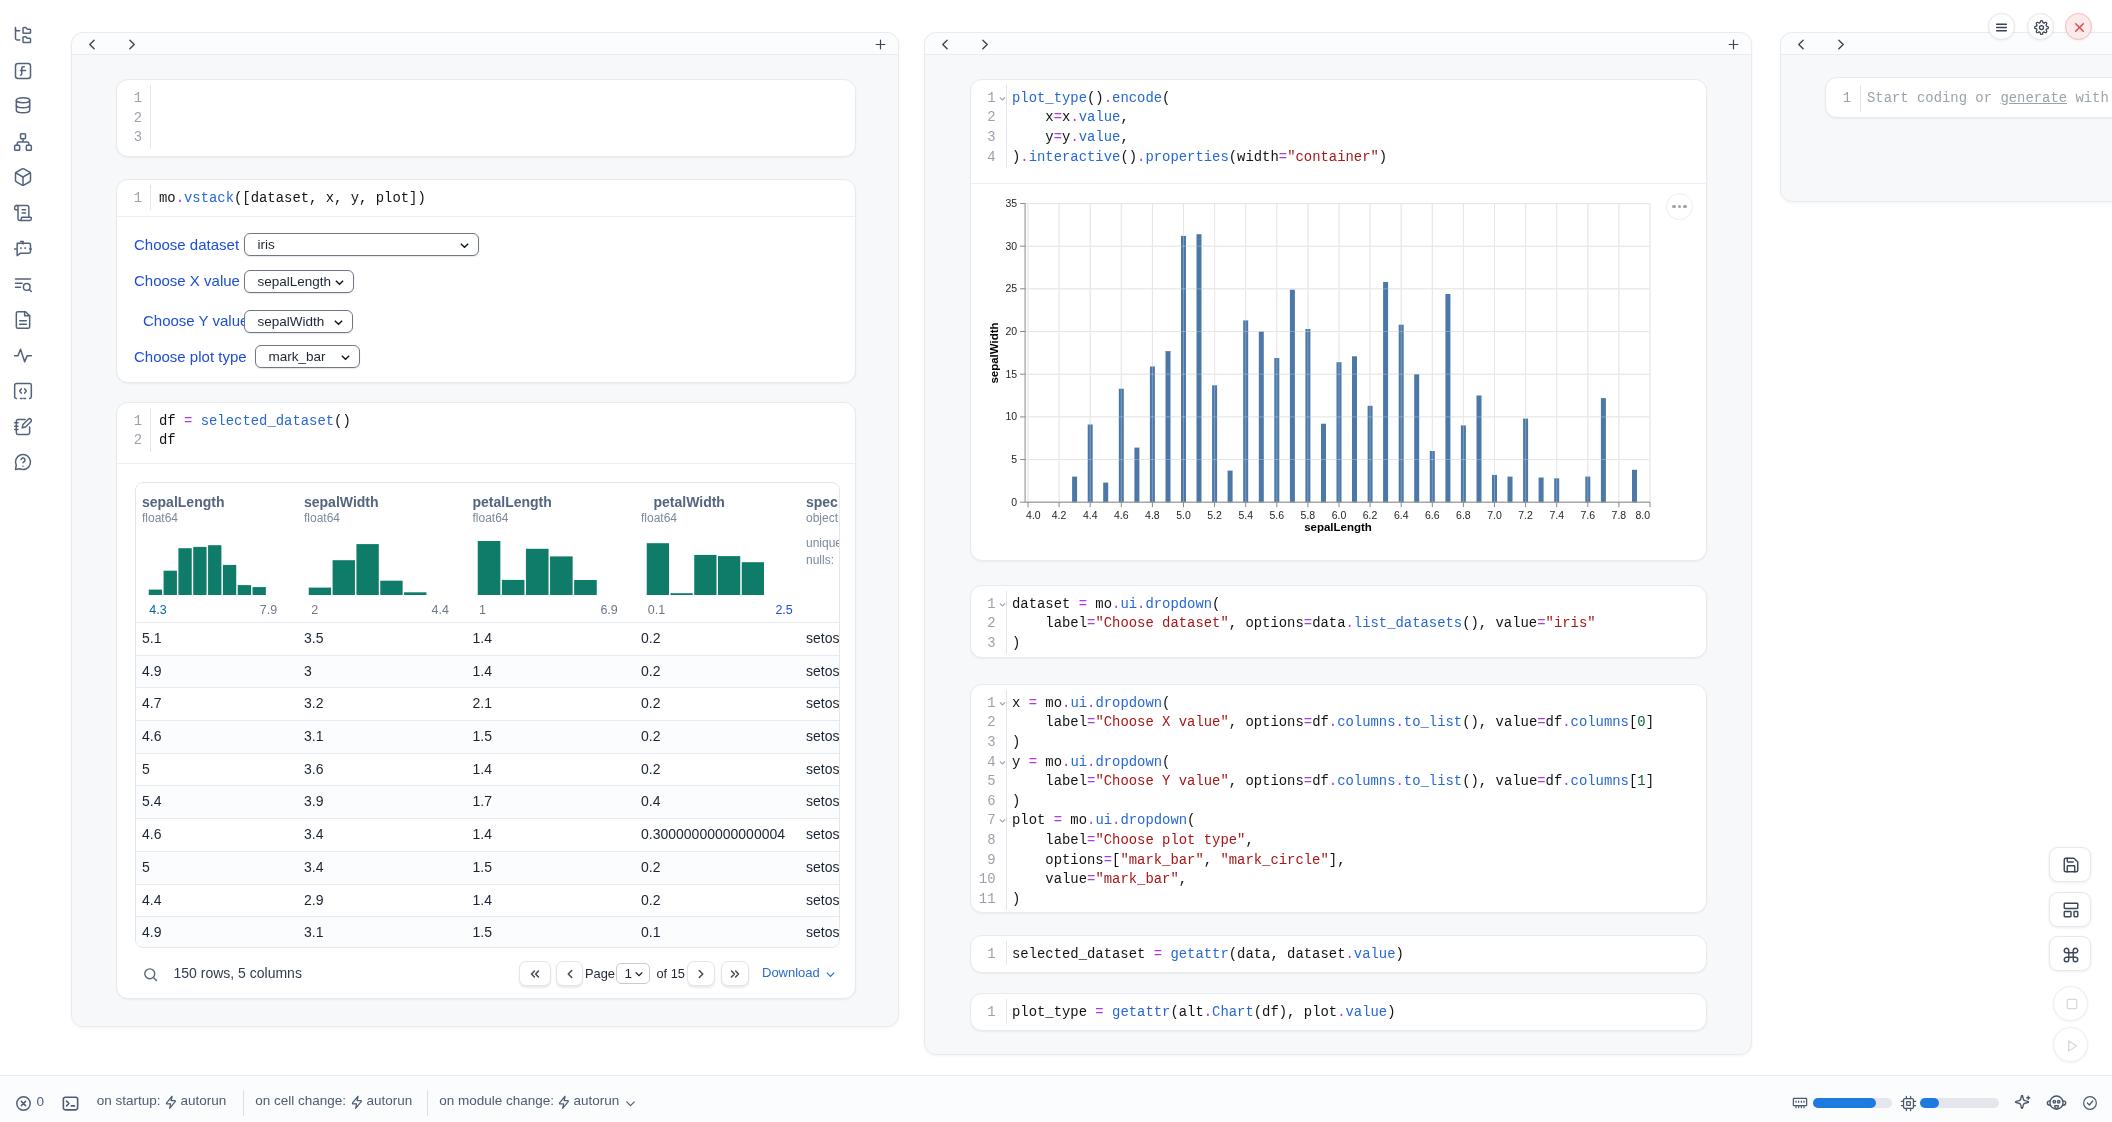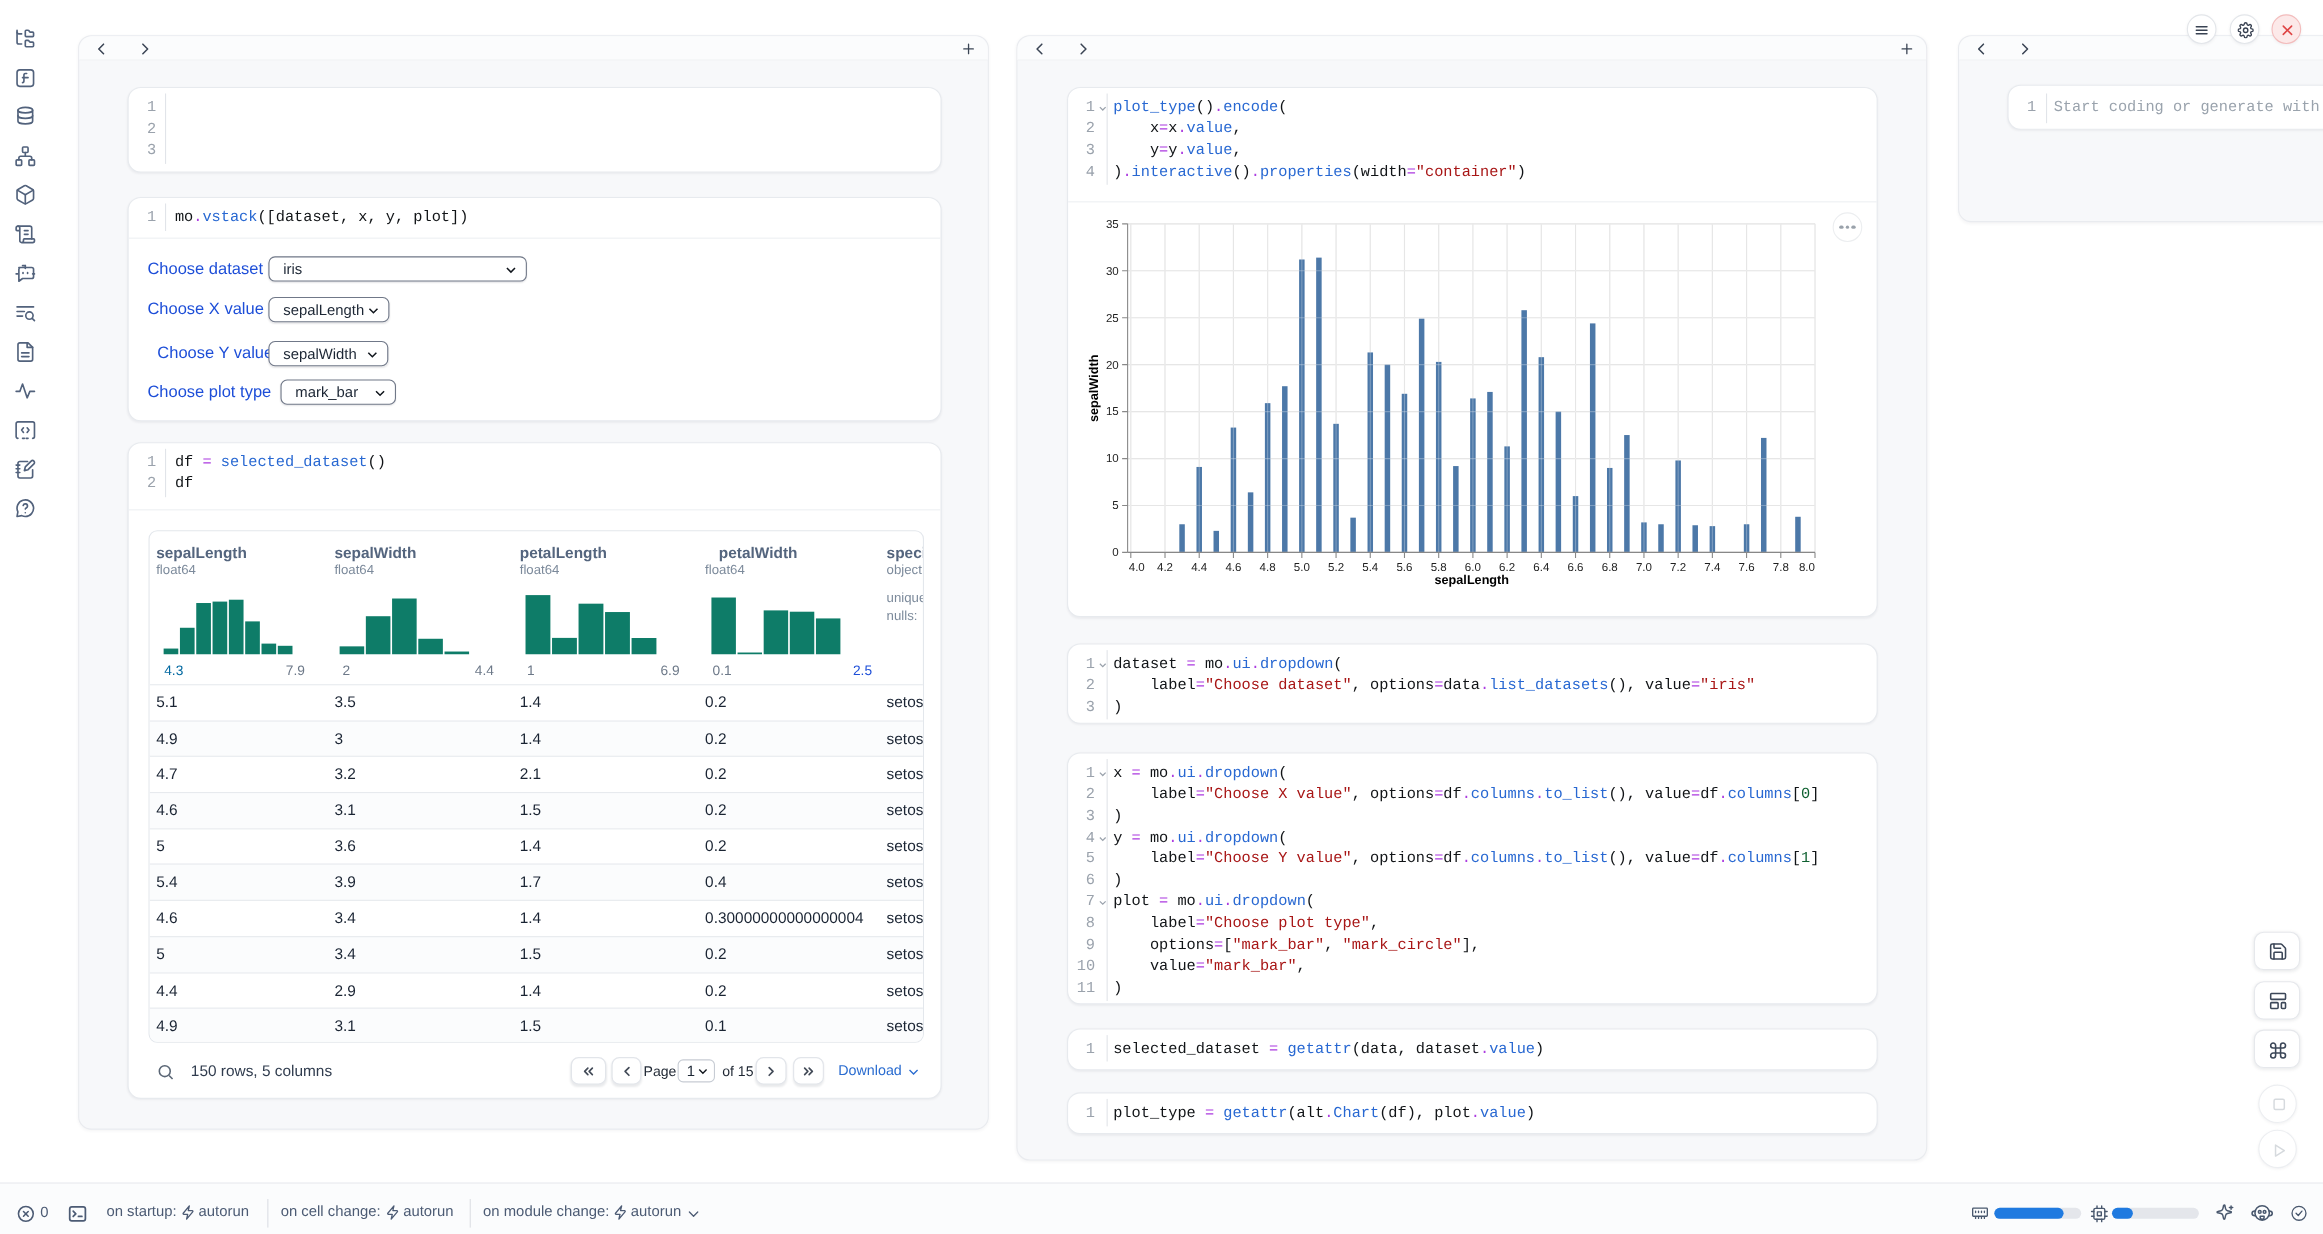--- a/index.html
+++ b/index.html
@@ -560,21 +560,21 @@
 <svg class="abs" style="left:14px;top:5.0px" width="13" height="13" viewBox="0 0 24 24" fill="none" stroke="#3b4555" stroke-width="2.6" stroke-linecap="round" stroke-linejoin="round">
         <path d="M15 4 7 12l8 8"></path>
       </svg>
       <svg class="abs" style="left:53px;top:5.0px" width="13" height="13" viewBox="0 0 24 24" fill="none" stroke="#3b4555" stroke-width="2.6" stroke-linecap="round" stroke-linejoin="round">
         <path d="M9 4l8 8-8 8"></path>
       </svg>
 </div>
 <div class="cell" style="left:1825px;top:77px;width:420px;height:40.5px">
 <div class="lnum" style="left:0;top:11px;width:25px">1</div>
 <div class="gsep" style="left:34px;top:7px;height:27px"></div>
-<div class="code" style="left:41px;top:11px;color:#9aa3ad">Start coding or <span style="">generate</span> with AI</div>
+<div class="code" style="left:41px;top:11px;color:#9aa3ad">Start coding or <span style="text-decoration:underline">generate</span> with AI</div>
 </div>
 <div class="cirbtn" style="left:1987.5px;top:12.5px;width:27px;height:27px;border-color:#e3e6ea">
       <svg class="abs" style="left:6.5px;top:7.5px" width="13" height="13" viewBox="0 0 24 24" fill="none" stroke="#394252" stroke-width="2.4" stroke-linecap="round" stroke-linejoin="round">
         <path d="M3 6h18M3 12h18M3 18h18"></path>
       </svg>
     </div>
 <div class="cirbtn" style="left:2026.5px;top:12.5px;width:27px;height:27px;border-color:#e3e6ea">
       <svg class="abs" style="left:6px;top:6px" width="15" height="15" viewBox="0 0 24 24" fill="none" stroke="#394252" stroke-width="2" stroke-linecap="round" stroke-linejoin="round">
         <circle cx="12" cy="12" r="3.2"></circle>
         <path d="M19.4 15a1.7 1.7 0 0 0 .34 1.88l.06.06a2 2 0 1 1-2.83 2.83l-.06-.06a1.7 1.7 0 0 0-1.88-.34 1.7 1.7 0 0 0-1 1.55V21a2 2 0 1 1-4 0v-.09a1.7 1.7 0 0 0-1-1.55 1.7 1.7 0 0 0-1.88.34l-.06.06a2 2 0 1 1-2.83-2.83l.06-.06a1.7 1.7 0 0 0 .34-1.88 1.7 1.7 0 0 0-1.55-1H3a2 2 0 1 1 0-4h.09a1.7 1.7 0 0 0 1.55-1 1.7 1.7 0 0 0-.34-1.88l-.06-.06a2 2 0 1 1 2.83-2.83l.06.06a1.7 1.7 0 0 0 1.88.34h0a1.7 1.7 0 0 0 1-1.55V3a2 2 0 1 1 4 0v.09a1.7 1.7 0 0 0 1 1.55h0a1.7 1.7 0 0 0 1.88-.34l.06-.06a2 2 0 1 1 2.83 2.83l-.06.06a1.7 1.7 0 0 0-.34 1.88v0a1.7 1.7 0 0 0 1.55 1H21a2 2 0 1 1 0 4h-.09a1.7 1.7 0 0 0-1.55 1z"></path>

